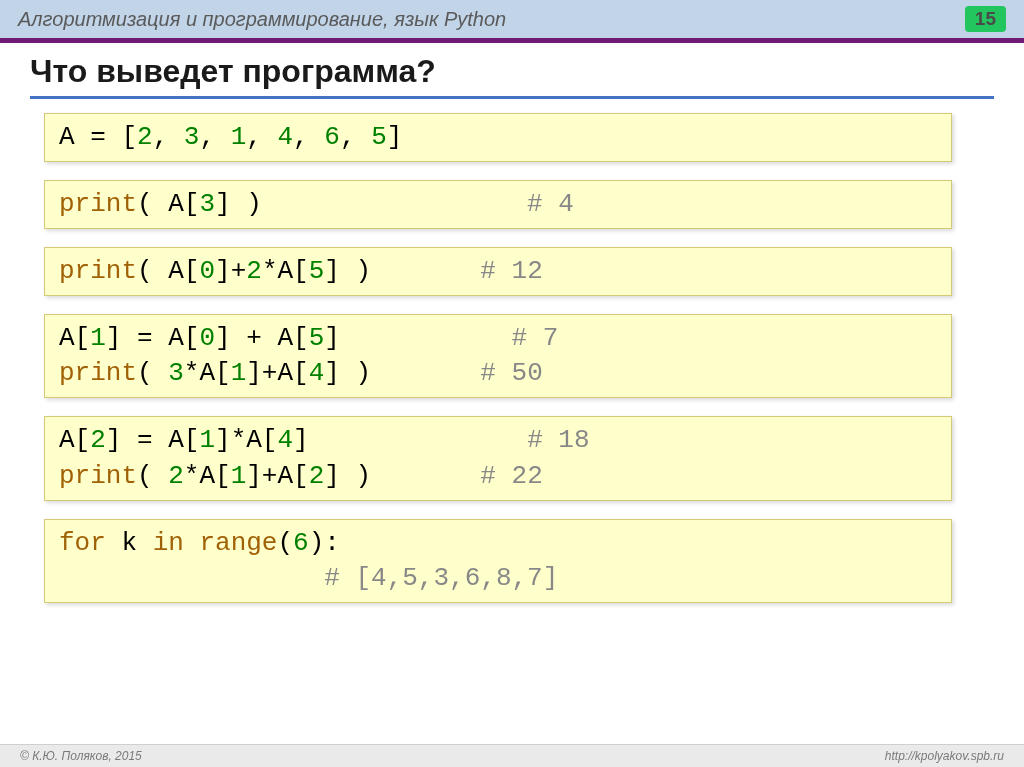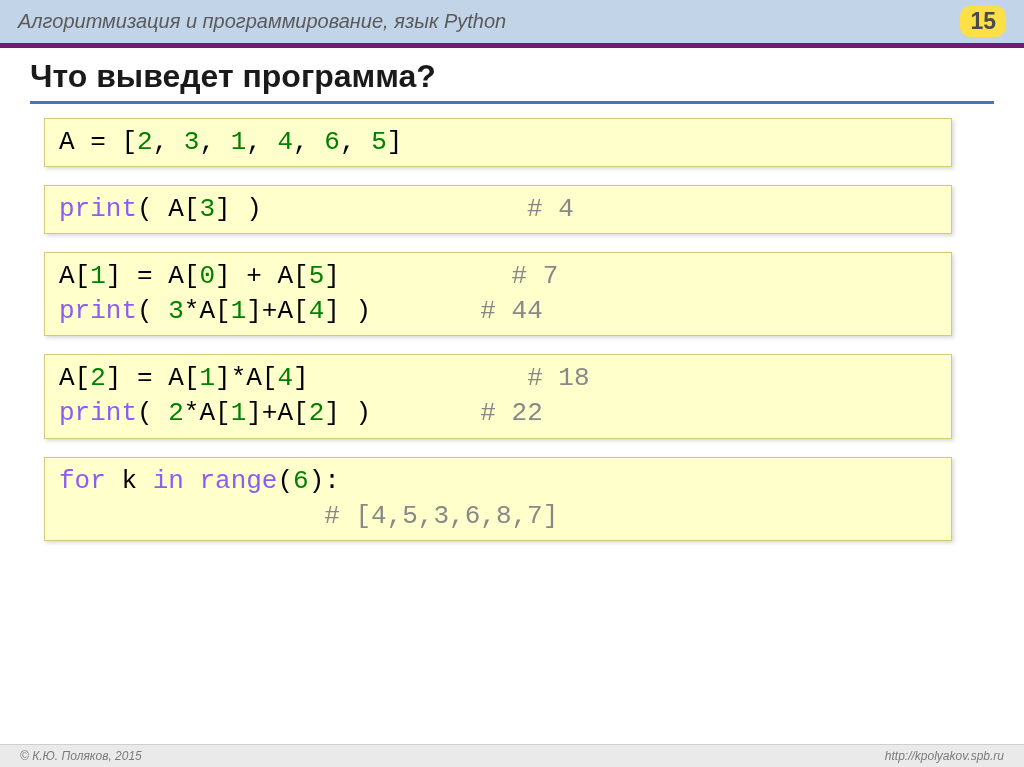--- a/index.html
+++ b/index.html
@@ -18,26 +18,26 @@
     justify-content: space-between;
     align-items: center;
     border-bottom: 5px solid #701a75;
   }
   .header-title {
     font-style: italic;
     font-size: 20px;
     color: #5a5a5a;
   }
   .page-number {
-    background: #fde047;
+    background: #22c55e;
     color: #4a4a4a;
-    font-size: 23px;
+    font-size: 19px;
     font-weight: bold;
     padding: 2px 10px;
-    border-radius: 10px;
+    border-radius: 4px;
   }
   .content {
     padding: 10px 30px 0 30px;
   }
   .slide-title {
     font-size: 32px;
     font-weight: bold;
     color: #1a1a1a;
     border-bottom: 3px solid #4472c4;
     padding-bottom: 6px;
@@ -60,21 +60,21 @@
   }
   .code-line {
     white-space: pre;
     display: flex;
   }
   .code-text { flex: 0 0 auto; white-space: pre; }
   .comment-text {
     color: #888888;
     white-space: pre;
   }
-  .blue   { color: #8b5cf6; }
+  .blue   { color: #a16207; }
   .green  { color: #008000; }
   .footer {
     position: absolute;
     bottom: 0;
     left: 0;
     right: 0;
     background: #eaeaea;
     border-top: 1px solid #cfcfcf;
     padding: 4px 20px;
     font-size: 12px;
@@ -102,27 +102,32 @@
         <span class="code-text"><span>A = [</span><span class="green">2</span><span>, </span><span class="green">3</span><span>, </span><span class="green">1</span><span>, </span><span class="green">4</span><span>, </span><span class="green">6</span><span>, </span><span class="green">5</span><span>]</span></span>
       </div>
     </div>
 
     <div class="code-box">
       <div class="code-line">
         <span class="code-text"><span class="blue">print</span><span>( A[</span><span class="green">3</span><span>] )</span></span><span class="comment-text">                 </span><span class="comment-text"># 4</span>
       </div>
     </div>
 
+    <div class="code-box">
+      <div class="code-line">
+        <span class="code-text"><span class="blue">print</span><span>( A[</span><span class="green">0</span><span>]+</span><span class="green">2</span><span>*A[</span><span class="green">5</span><span>] )</span></span><span class="comment-text">       </span><span class="comment-text"># 12</span>
+      </div>
+    </div>
 
     <div class="code-box">
       <div class="code-line">
         <span class="code-text"><span>A[</span><span class="green">1</span><span>] = A[</span><span class="green">0</span><span>] + A[</span><span class="green">5</span><span>]</span></span><span class="comment-text">           </span><span class="comment-text"># 7</span>
       </div>
       <div class="code-line">
-        <span class="code-text"><span class="blue">print</span><span>( </span><span class="green">3</span><span>*A[</span><span class="green">1</span><span>]+A[</span><span class="green">4</span><span>] )</span></span><span class="comment-text">       </span><span class="comment-text"># 44</span>
+        <span class="code-text"><span class="blue">print</span><span>( </span><span class="green">3</span><span>*A[</span><span class="green">1</span><span>]+A[</span><span class="green">4</span><span>] )</span></span><span class="comment-text">       </span><span class="comment-text"># 50</span>
       </div>
     </div>
 
     <div class="code-box">
       <div class="code-line">
         <span class="code-text"><span>A[</span><span class="green">2</span><span>] = A[</span><span class="green">1</span><span>]*A[</span><span class="green">4</span><span>]</span></span><span class="comment-text">              </span><span class="comment-text"># 18</span>
       </div>
       <div class="code-line">
         <span class="code-text"><span class="blue">print</span><span>( </span><span class="green">2</span><span>*A[</span><span class="green">1</span><span>]+A[</span><span class="green">2</span><span>] )</span></span><span class="comment-text">       </span><span class="comment-text"># 22</span>
       </div>

